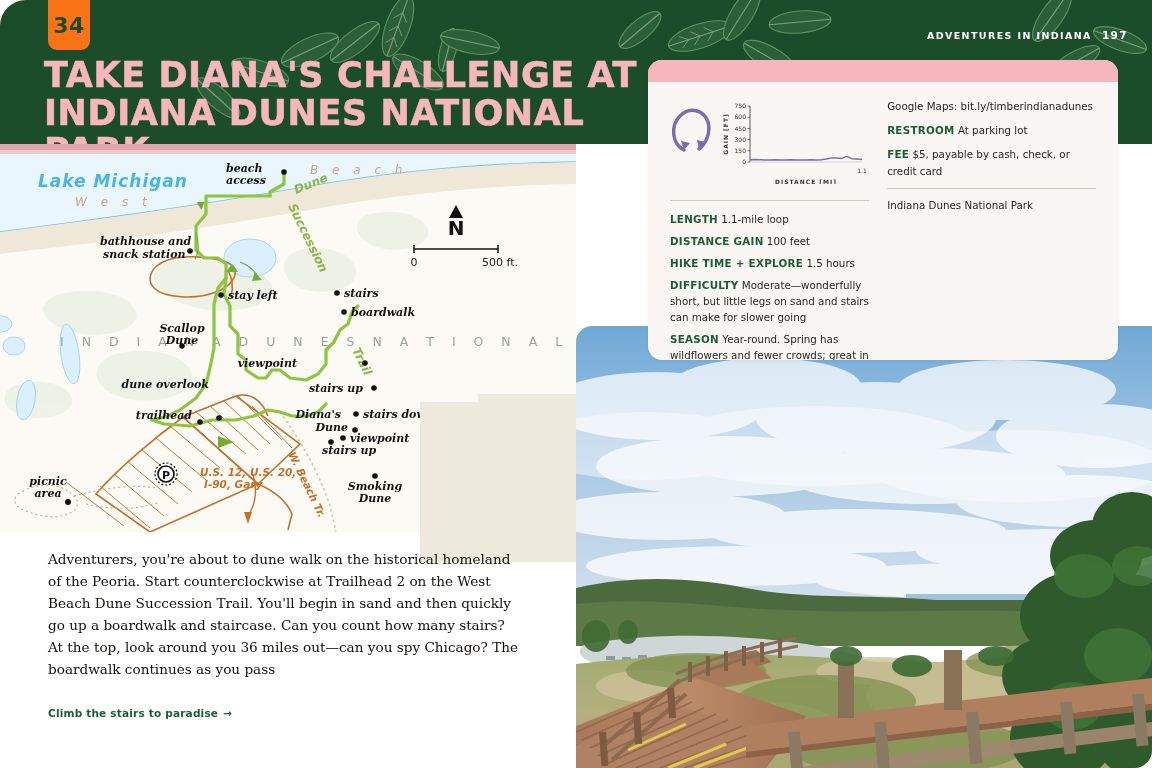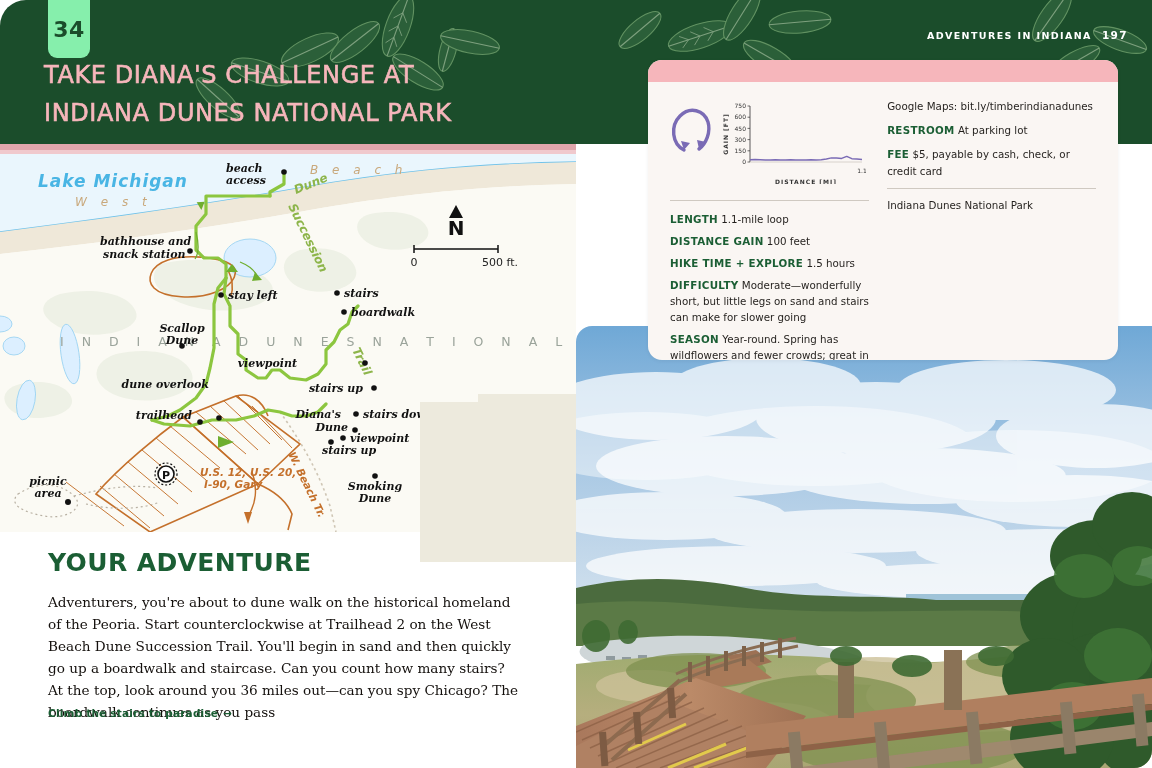--- a/index.html
+++ b/index.html
@@ -17,33 +17,33 @@
 
   
   #header-band {
     position:absolute; left:0; top:0; width:1152px; height:144px;
     background:#1b4d2b;
     border-top-left-radius:26px;
     overflow:hidden;
   }
   #header-band .leaves { position:absolute; inset:0; }
   #page-num {
-    position:absolute; left:48px; top:0; width:42px; height:58px;
-    background:#86efac; border-bottom-left-radius:9px; border-bottom-right-radius:9px;
+    position:absolute; left:48px; top:0; width:42px; height:50px;
+    background:#f97316; border-bottom-left-radius:9px; border-bottom-right-radius:9px;
     color:#1b4d2b; font-weight:bold; font-size:22px;
     display:flex; align-items:center; justify-content:center;
     letter-spacing:.5px;
     font-family:"DejaVu Sans", sans-serif;
   }
   #header-title {
     position:absolute; left:44px; top:56px; width:640px;
     color:#f6b6bb;
     font-family:"DejaVu Sans", sans-serif;
-    font-weight:normal;
-    font-size:24px;
+    font-weight:bold;
+    font-size:35px;
     line-height:38px;
     letter-spacing:.6px;
     text-transform:uppercase;
     -webkit-text-stroke:0.6px #f6b6bb;
   }
   #running-head {
     position:absolute; right:24px; top:29px;
     color:#ffffff; font-size:9.5px; letter-spacing:1.4px; font-weight:600;
     font-family:"DejaVu Sans", sans-serif;
   }
@@ -673,21 +673,20 @@
 
         <div class="contact">
           <div>Indiana Dunes National Park</div>
 
         </div>
       </div>
     </div>
   </div>
 
   <div id="adventure">
-    <h2>YOUR ADVENTURE</h2>
     <p>Adventurers, you're about to dune walk on the historical homeland of the Peoria. Start counterclockwise at Trailhead 2 on the West Beach Dune Succession Trail. You'll begin in sand and then quickly go up a boardwalk and staircase. Can you count how many stairs? At the top, look around you 36 miles out—can you spy Chicago? The boardwalk continues as you pass</p>
   </div>
 
   <div id="more-link">
     <span>Climb the stairs to paradise</span><span class="arrow">→</span>
   </div>
 
 </div>
 
 </body></html>

